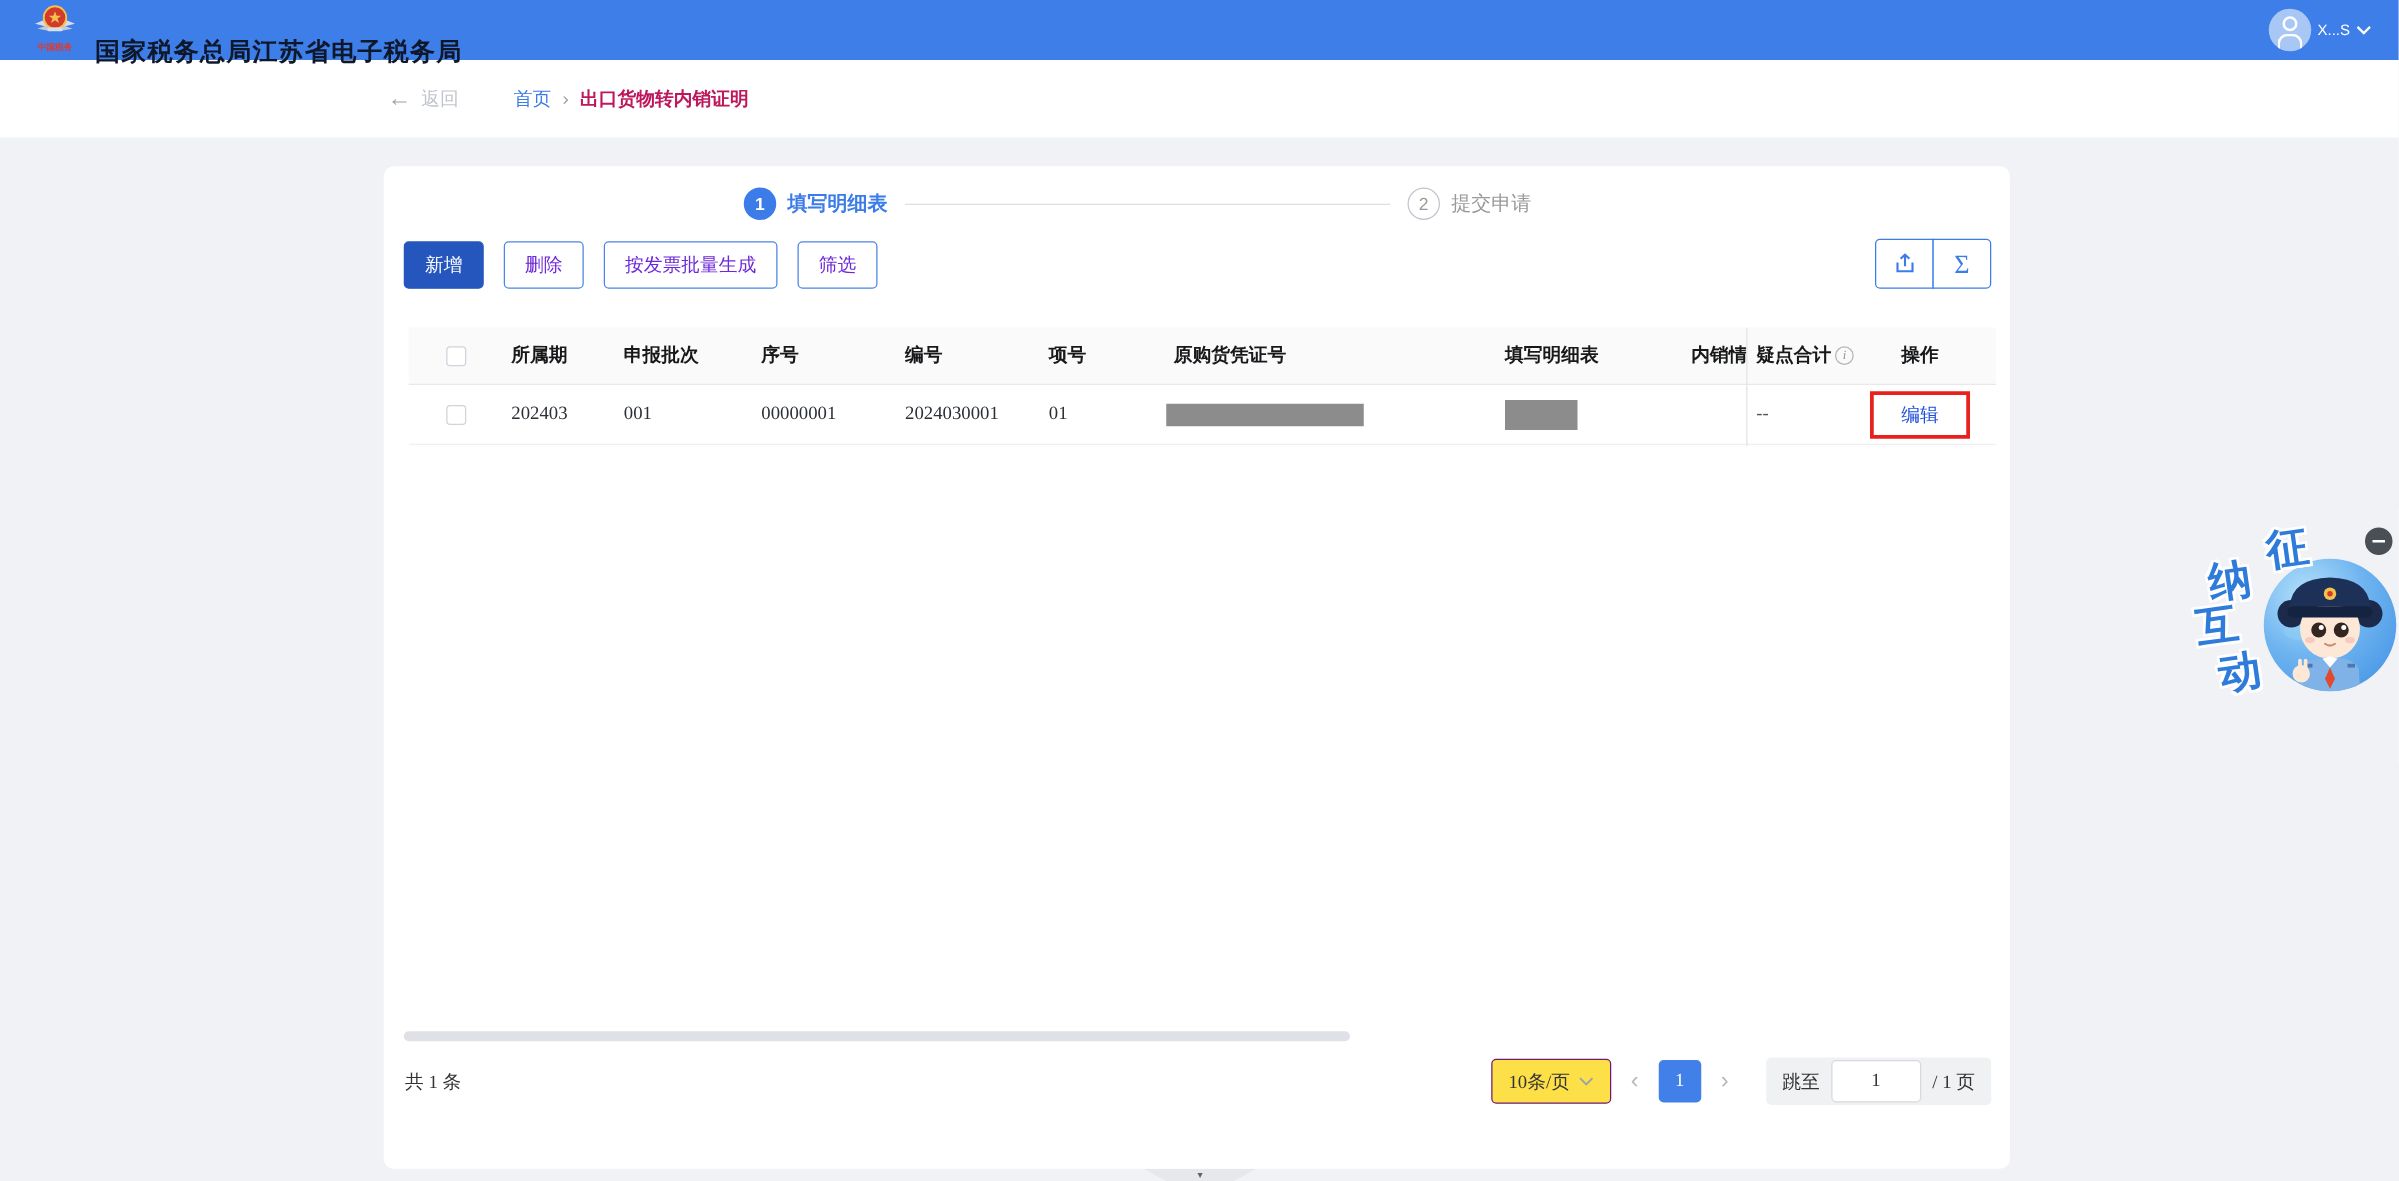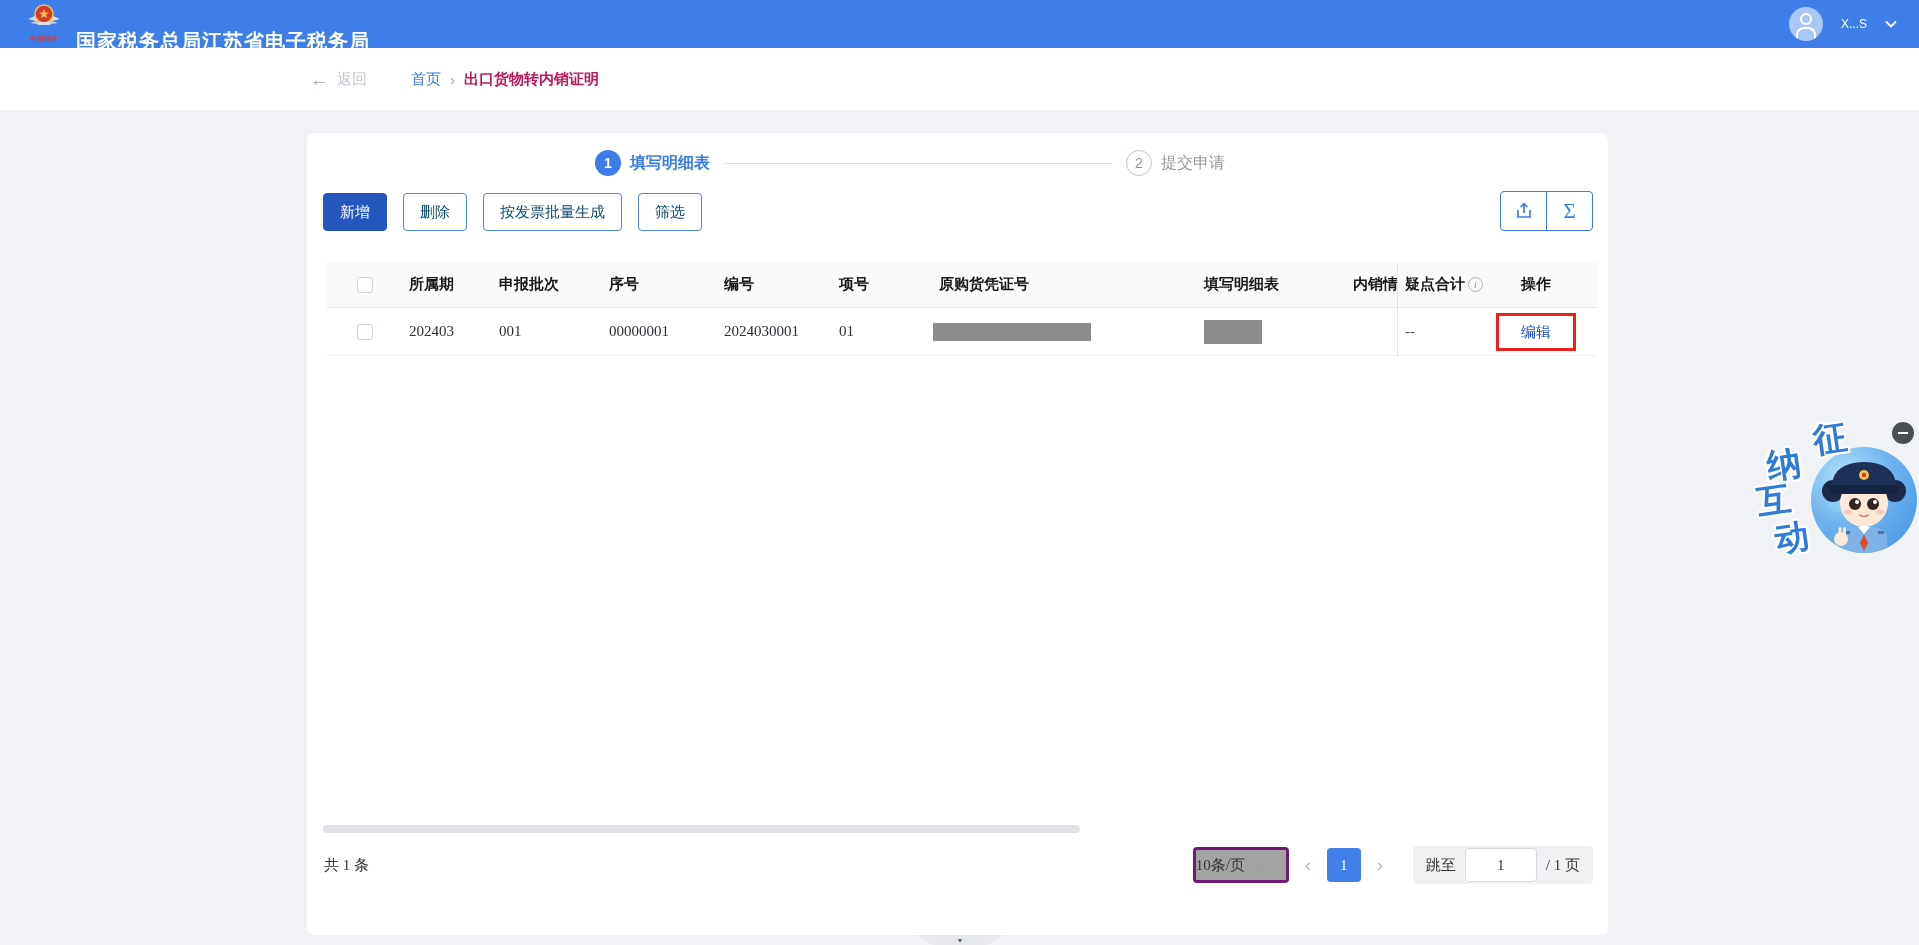--- a/index.html
+++ b/index.html
@@ -12,22 +12,22 @@
   }
   .num { font-family:"Liberation Serif","DejaVu Serif",serif; }
 
   
   .header {
     position:absolute; top:0; left:0; width:1919px; height:48px;
     background:#3D7EE8; display:flex; align-items:center; padding:0 22px; z-index:5;
   }
   .logo { width:44px; height:46px; margin-top:4px; display:flex; flex-direction:column; align-items:center; }
   .logo-caption { font-size:7px; color:#e03a2f; font-weight:700; line-height:8px; letter-spacing:0; white-space:nowrap; }
-  .app-title { color:#ffffff; font-size:20px; font-weight:700; margin-left:10px; letter-spacing:1px;margin-top:35px; }
-  .user-area { margin-left:auto; display:flex; align-items:center; gap:18px; cursor:pointer; }
+  .app-title { color:#0f172a; font-size:20px; font-weight:700; margin-left:10px; letter-spacing:1px;margin-top:35px; }
+  .user-area { margin-left:auto; display:flex; align-items:center; gap:5px; cursor:pointer; }
   .avatar { width:34px; height:34px; border-radius:50%; background:#a9c7f4; position:relative; overflow:hidden; }
   .avatar .p-head { position:absolute; left:11px; top:6px; width:12px; height:12px; border-radius:50%; border:2.5px solid #fff; }
   .avatar .p-body { position:absolute; left:7px; top:20px; width:20px; height:14px; border-radius:8px 8px 0 0; border:2.5px solid #fff; border-bottom:none; }
   .user-name { color:#fff; font-size:12px; }
   .chev { width:12px; height:8px; }
 
   
   .breadcrumb-bar {
     position:absolute; top:48px; left:0; width:1919px; height:62px; background:#fff;
     display:flex; align-items:center; padding-left:310px; font-size:15px;
@@ -51,21 +51,21 @@
   .step-circle.pending { background:#fff; border:1px solid #c0c4cc; color:#999; }
   .step-label { font-size:16px; margin-left:9px; }
   .step-label.active { color:#3b7ce8; font-weight:700; }
   .step-label.pending { color:#999; }
   .step-line { width:388px; height:1px; background:#dcdfe6; margin:0 14px; }
 
   
   .toolbar { position:absolute; left:16px; top:60px; display:flex; gap:16px; }
   .btn { height:38px; border-radius:4px; font-size:15px; cursor:pointer; font-family:inherit; padding:0 16px; }
   .btn.primary { background:#2456BE; border:1px solid #2456BE; color:#fff; }
-  .btn.outline { background:#fff; border:1px solid #4d84e8; color:#0c4a6e; }
+  .btn.outline { background:#fff; border:1px solid #4d84e8; color:#6d28d9; }
   .icon-btns { position:absolute; right:15px; top:58px; display:flex; }
   .icon-btn { width:47px; height:40px; background:#fff; border:1px solid #3b7ce8; color:#3b7ce8;
     display:flex; align-items:center; justify-content:center; cursor:pointer; }
   .icon-btn.left { border-radius:4px 0 0 4px; }
   .icon-btn.right { border-radius:0 4px 4px 0; margin-left:-1px; font-size:21px; font-family:"Liberation Serif",serif; }
 
   
   .table { position:absolute; left:20px; top:129px; width:1270px; }
   .thead, .trow { display:flex; width:1270px; position:relative; }
   .thead { height:46px; background:#fafafa; border-bottom:1px solid #e9e9eb; font-weight:700; font-size:15px; color:#17181a; }
@@ -98,22 +98,22 @@
   .edit-link { color:#1d4ed8; font-size:15px; text-decoration:none; cursor:pointer; }
 
   
   .hscroll { position:absolute; left:16px; top:692px; width:1270px; height:8px; }
   .hscroll .thumb { width:757px; height:8px; background:#dfe1e6; border-radius:4px; cursor:grab; }
 
   
   .pagination { position:absolute; left:16px; top:712px; width:1270px; height:40px; display:flex; align-items:center; }
   .total { font-size:15px; color:#333; margin-left:1px; }
   .pag-right { margin-left:auto; display:flex; align-items:center; }
-  .size-select { width:96px; height:36px; border:3px solid #701a75; border-radius:4px; background:#a3a3a3;
-    display:flex; align-items:center; justify-content:flex-start; gap:7px; font-size:15px; color:#333; cursor:pointer; }
+  .size-select { width:96px; height:36px; border:1px solid #701a75; border-radius:4px; background:#fde047;
+    display:flex; align-items:center; justify-content:center; gap:7px; font-size:15px; color:#333; cursor:pointer; }
   .pg-arrow { width:30px; text-align:center; color:#b5b8bf; font-size:19px; cursor:pointer; margin:0 4px; }
   .pg-current { width:34px; height:34px; background:#4080e8; border-radius:4px; color:#fff; font-size:15px;
     display:flex; align-items:center; justify-content:center; cursor:pointer; }
   .jump-pill { background:#f0f1f3; border-radius:4px; height:38px; display:flex; align-items:center;
     padding:0 13px; gap:9px; font-size:15px; color:#333; margin-left:14px; }
   .jump-input { width:72px; height:34px; background:#fff; border:1px solid #d6d9de; border-radius:4px;
     text-align:center; font-size:15px; font-family:"Liberation Serif",serif; color:#333; outline:none; }
 
   
   .collapse-tab { position:absolute; left:915px; top:935px; width:90px; height:10px; background:#e6e8ec;

